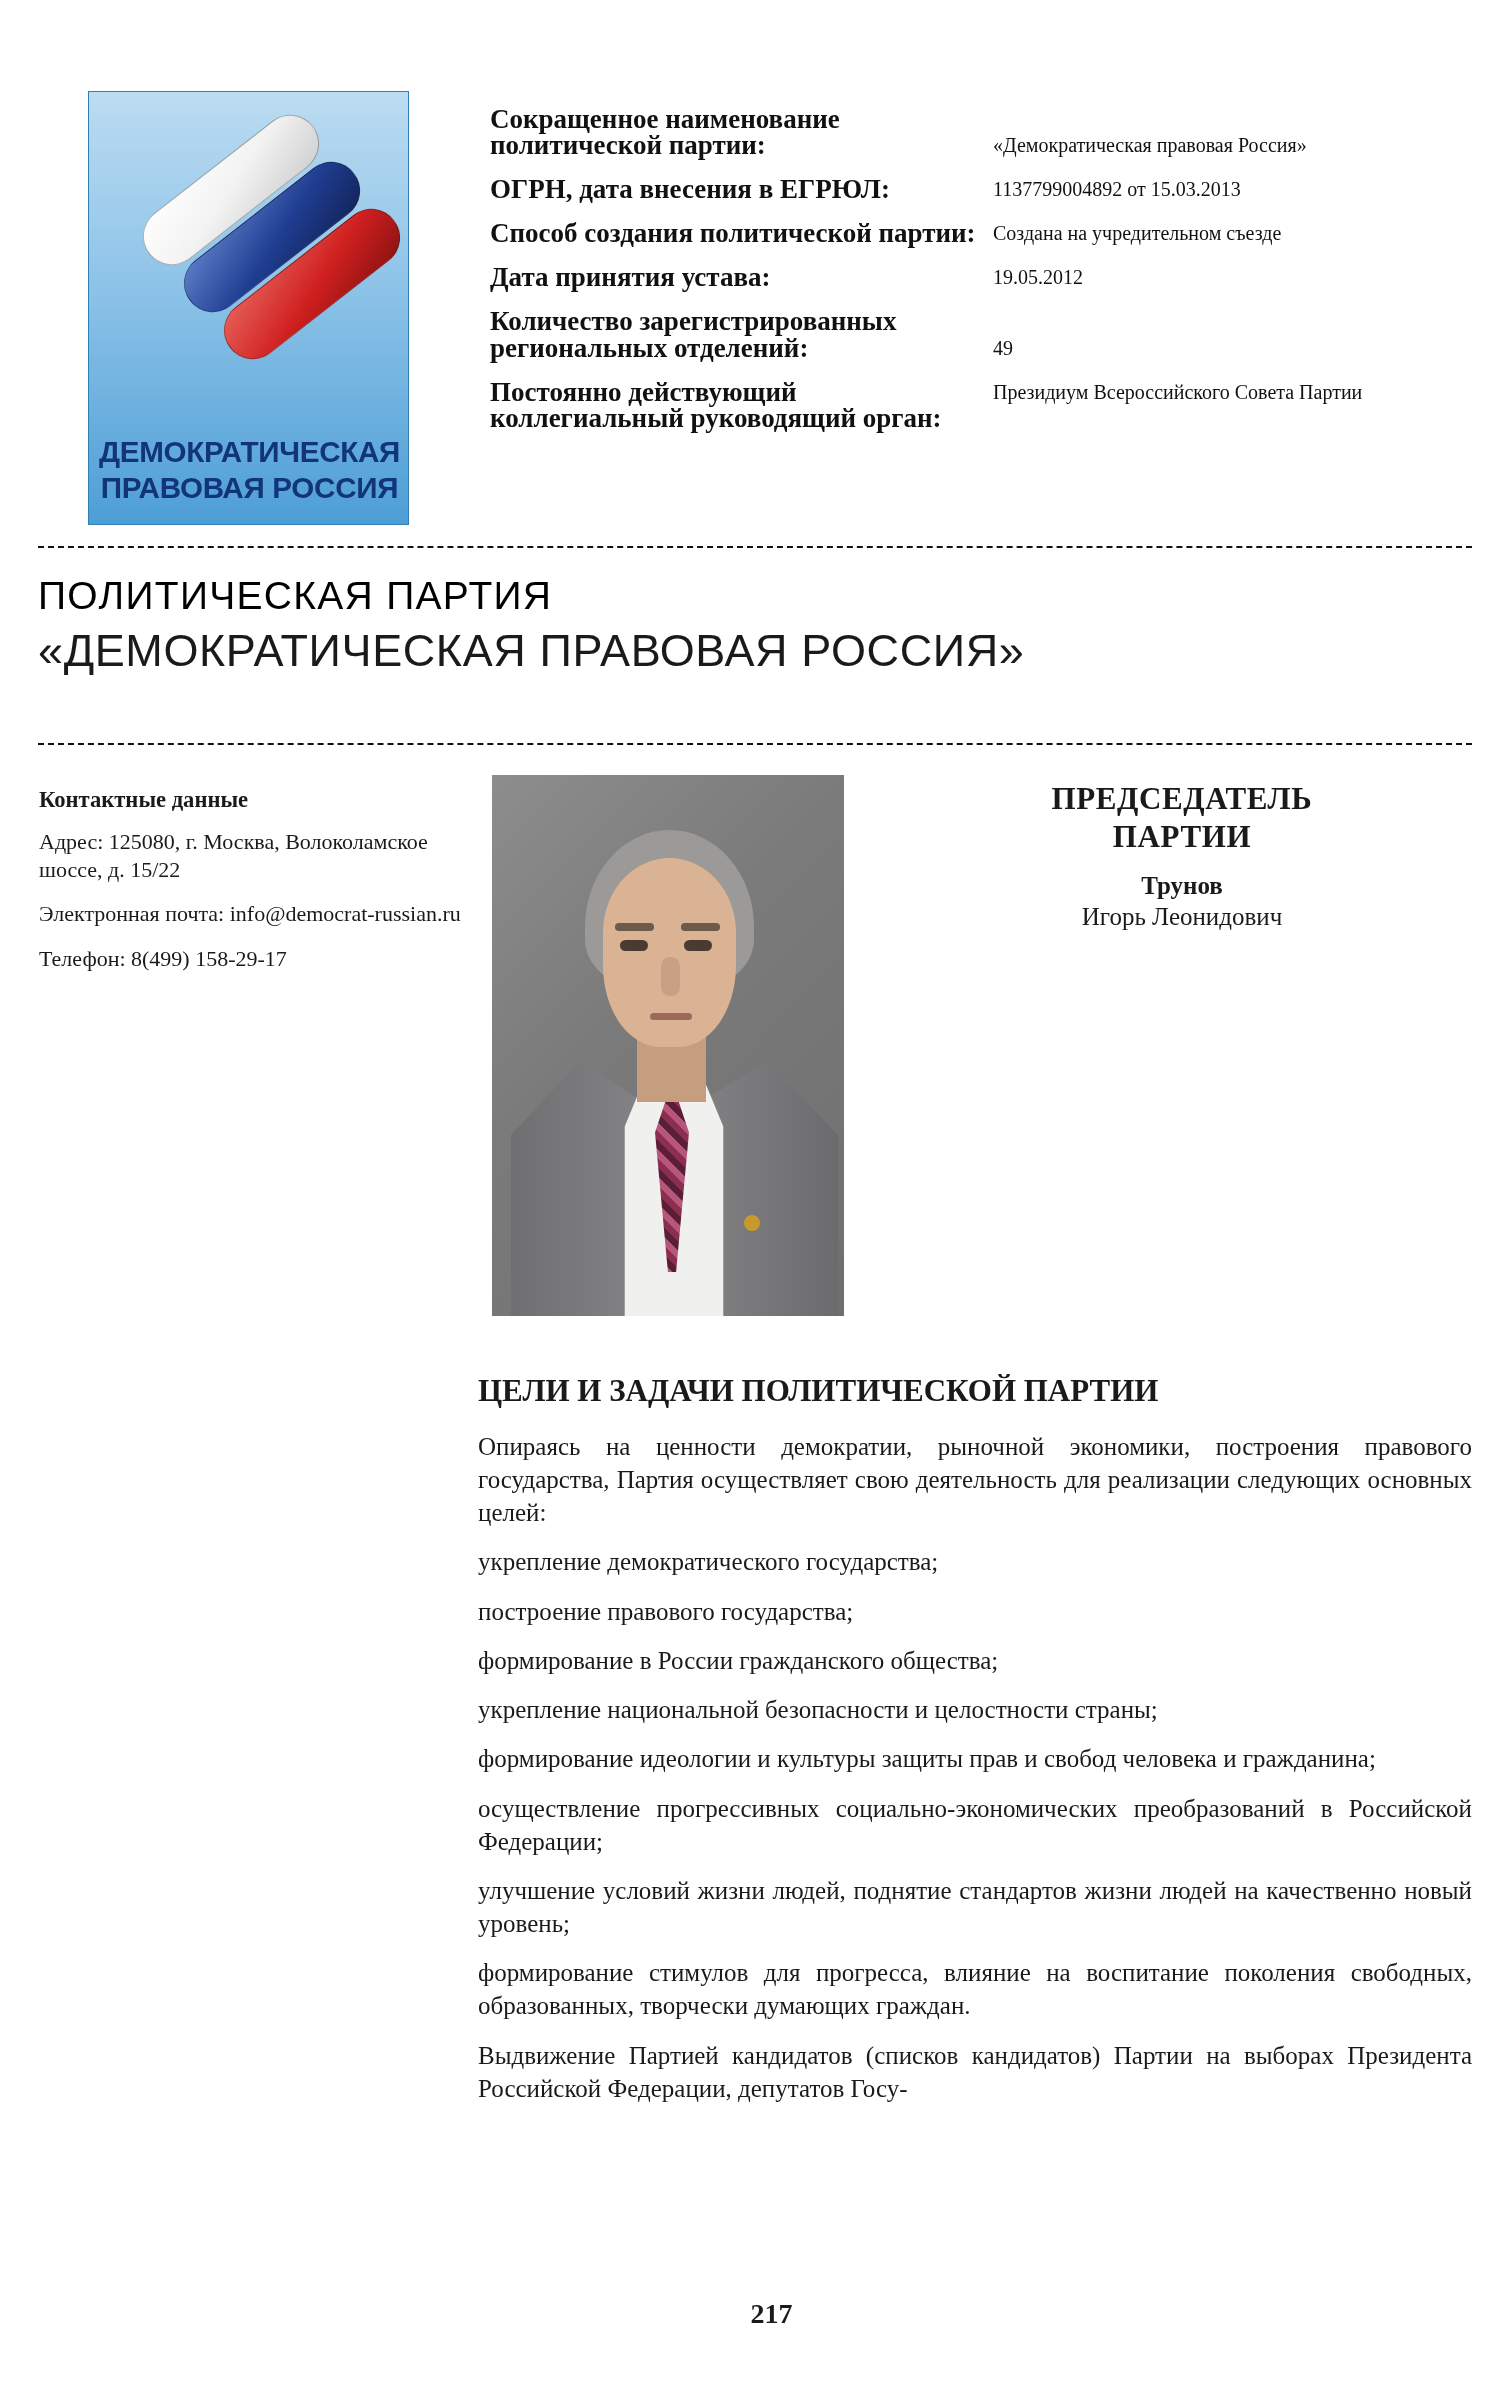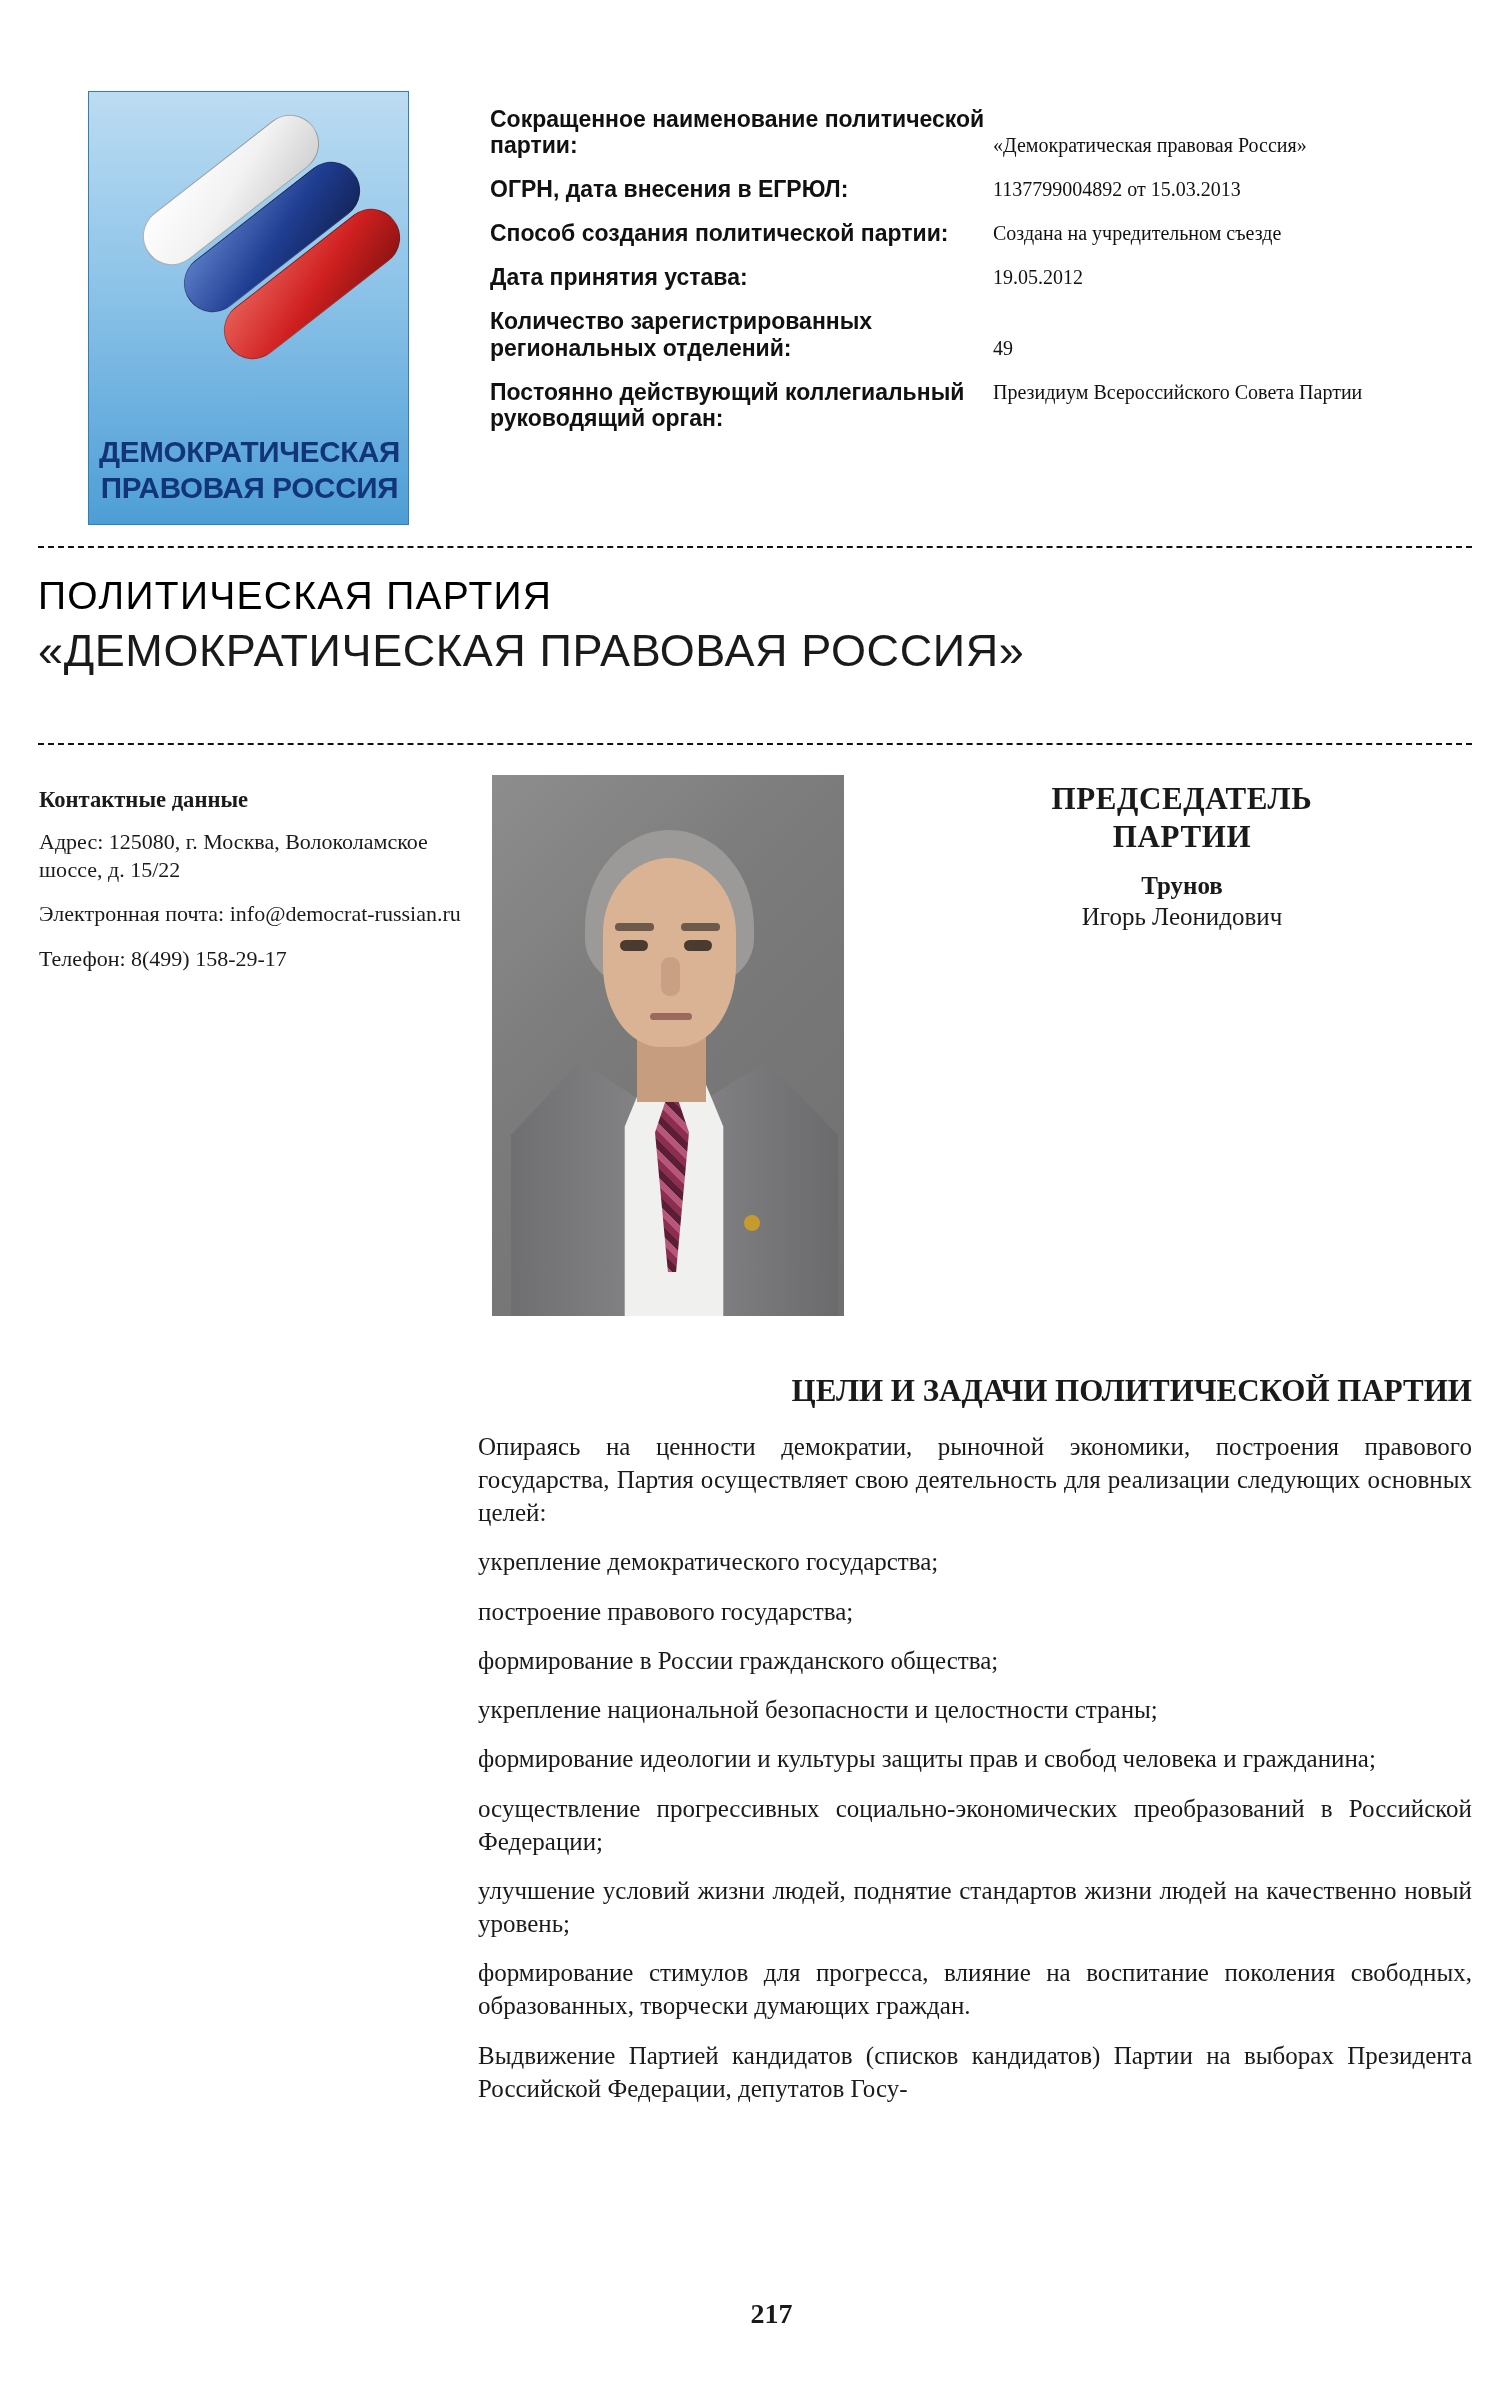--- a/index.html
+++ b/index.html
@@ -98,23 +98,23 @@
     left: 490px;
     top: 31px;
     width: 943px;
   }
   .info-row {
     display: flex;
     margin-bottom: 17.6px;
   }
   .info-label {
     width: 503px;
-    font-family: Liberation Sans, sans-serif;
-    font-weight: bold;
-    font-size: 23px;
+    font-family: Liberation Serif, serif;
+    font-weight: bold;
+    font-size: 27px;
     line-height: 26.4px;
     color: #111;
   }
   .info-value {
     flex: 1;
     font-family: "Liberation Serif", serif;
     font-size: 20px;
     line-height: 26.4px;
     color: #111;
     padding-top: 15px;
@@ -332,21 +332,21 @@
 
   
   .goals {
     position: absolute;
     left: 478px;
     top: 1371px;
     width: 994px;
   }
   .goals h2 {
     margin: 0 0 20px 0;
-    text-align: right;
+    text-align: left;
     font-family: "Liberation Serif", serif;
     font-weight: bold;
     font-size: 31px;
     line-height: 39px;
   }
   .goals p {
     margin: 0 0 16.3px 0;
     font-family: "Liberation Serif", serif;
     font-size: 25px;
     line-height: 33px;

